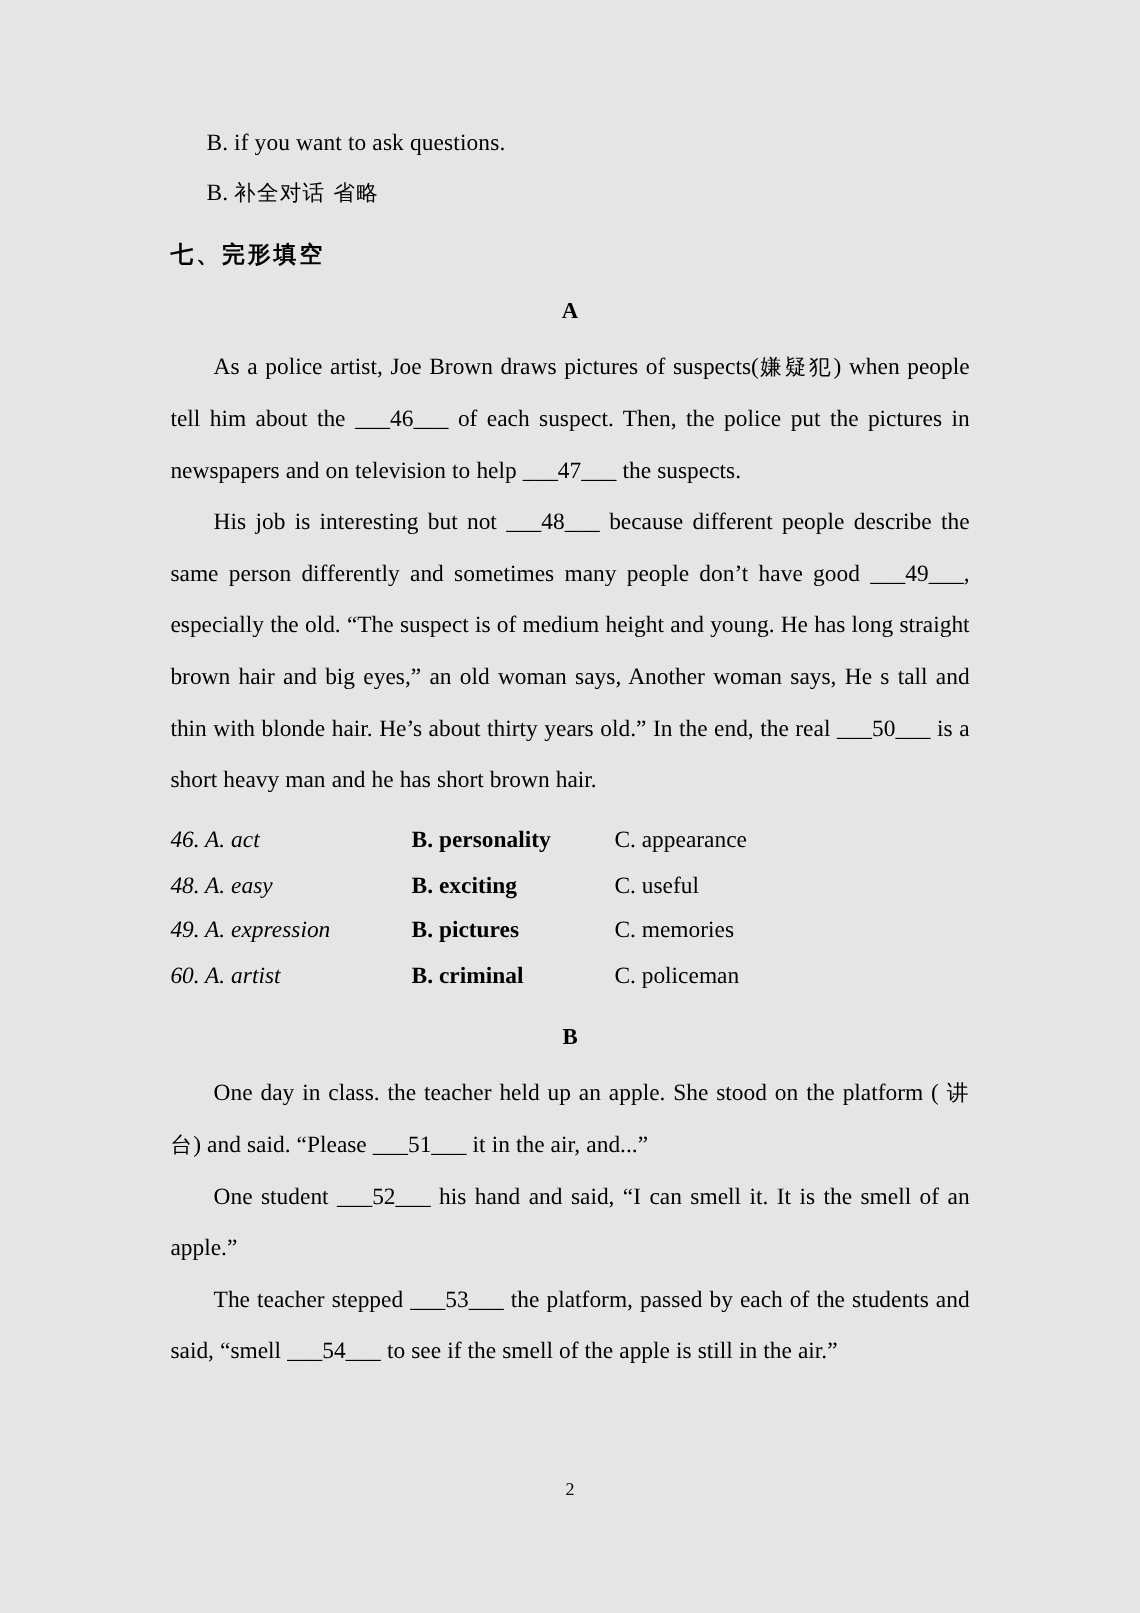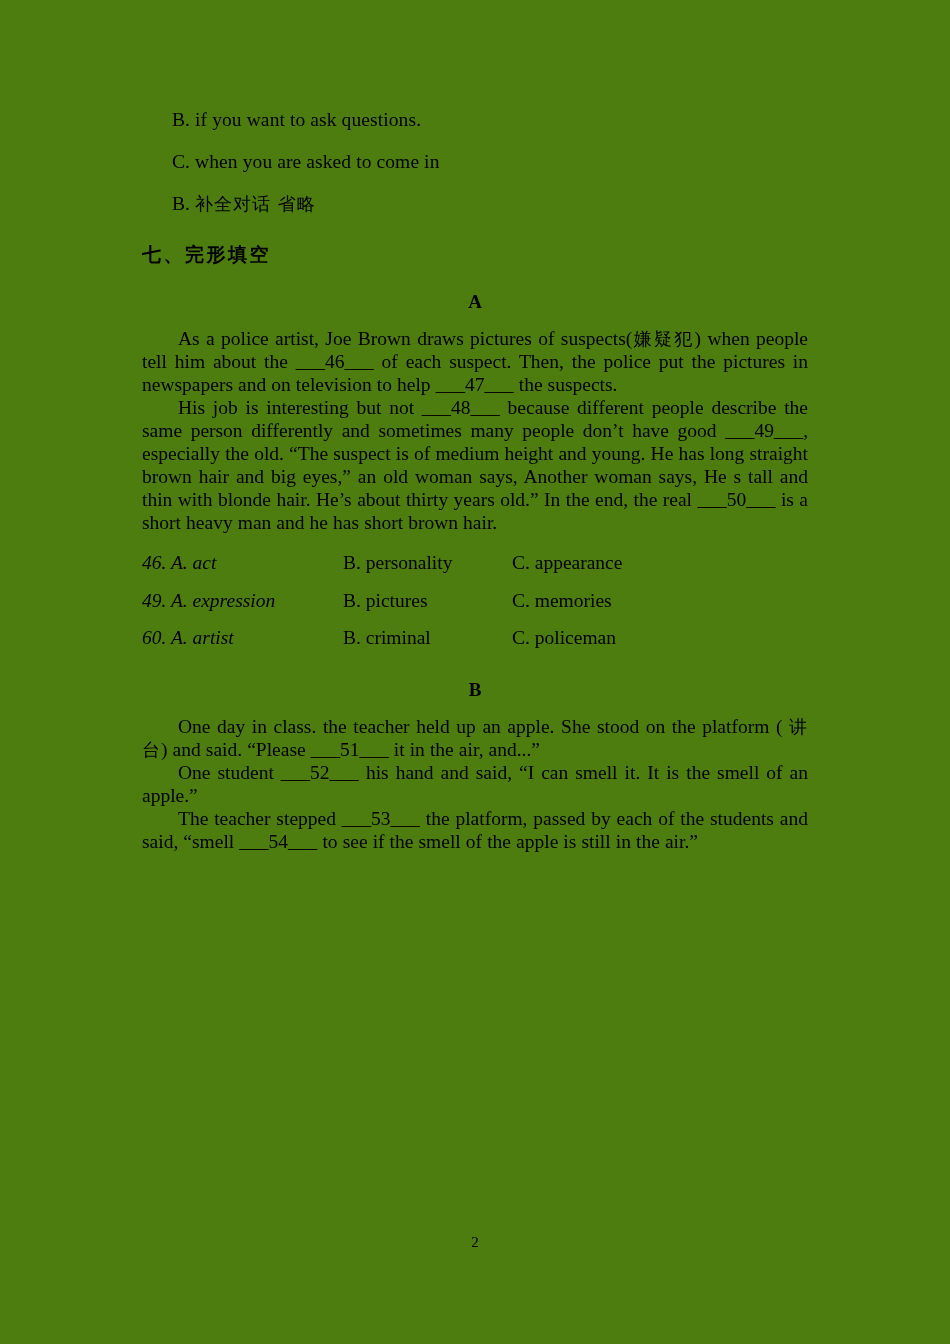--- a/index.html
+++ b/index.html
@@ -15,21 +15,21 @@
     color: #000000;
     overflow: hidden;
   }
 
   .page {
     position: absolute;
     left: 0;
     top: 0;
     width: 950px;
     height: 1344px;
-    background: #4d7c0f;
+    background: #e5e5e5;
   }
 
   
   .content {
     position: absolute;
     left: 142px;
     top: 99px;
     width: 666px;
   }
 
@@ -70,21 +70,21 @@
     font-size: 19px;
     font-weight: bold;
     line-height: 30px;
     margin-top: 18px;
     margin-bottom: 10px;
     font-family: "Liberation Serif", "DejaVu Serif", serif;
   }
 
   .para {
     font-size: 19.5px;
-    line-height: 23px;
+    line-height: 43px;
     text-align: justify;
     text-align-last: left;
     text-indent: 36px;
     margin: 0;
     word-spacing: 0.2px;
   }
 
   .blank {
     white-space: nowrap;
   }
@@ -96,21 +96,21 @@
     width: 666px;
   }
   .choices td {
     font-size: 19.5px;
     line-height: 37.5px;
     padding: 0;
     vertical-align: top;
     white-space: nowrap;
   }
   .choices td.col-a { width: 201px; font-style: italic; }
-  .choices td.col-b { width: 169px; }
+  .choices td.col-b { width: 169px; font-weight: bold; }
   .choices td.col-c { width: 296px; }
 
   .page-number {
     position: absolute;
     left: 0;
     top: 1233px;
     width: 950px;
     text-align: center;
     font-size: 15px;
     line-height: 18px;
@@ -122,24 +122,20 @@
 
 <div class="page">
 
   <div class="content">
 
     <div class="opt-line">
       <span>B.</span>
       <span>if you want to ask questions.</span>
     </div>
 
-    <div class="opt-line">
-      <span>C.</span>
-      <span>when you are asked to come in</span>
-    </div>
 
     <div class="opt-line cn">
       <span>B.</span>
       <span class="cjk">补全对话 省略</span>
     </div>
 
     <div class="section-heading">
       <span class="cjk">七、</span><span class="cjk">完形填空</span>
     </div>
 
@@ -147,20 +143,25 @@
 
     <p class="para"><span>As a police artist, Joe Brown draws pictures of suspects(</span><span class="cjk">嫌疑犯</span><span>) when people tell him about the </span><span class="blank">___46___</span><span> of each suspect. Then, the police put the pictures in newspapers and on television to help </span><span class="blank">___47___</span><span> the suspects.</span></p>
     <p class="para"><span>His job is interesting but not </span><span class="blank">___48___</span><span> because different people describe the same person differently and sometimes many people don’t have good </span><span class="blank">___49___</span><span>, especially the old. “The suspect is of medium height and young. He has long straight brown hair and big eyes,” an old woman says, Another woman says, He s tall and thin with blonde hair. He’s about thirty years old.” In the end, the real </span><span class="blank">___50___</span><span> is a short heavy man and he has short brown hair.</span></p>
 
     <table class="choices">
       <tbody>
           <tr>
             <td class="col-a">46. A. act</td>
             <td class="col-b">B. personality</td>
             <td class="col-c">C. appearance</td>
+          </tr>
+          <tr>
+            <td class="col-a">48. A. easy</td>
+            <td class="col-b">B. exciting</td>
+            <td class="col-c">C. useful</td>
           </tr>
           <tr>
             <td class="col-a">49. A. expression</td>
             <td class="col-b">B. pictures</td>
             <td class="col-c">C. memories</td>
           </tr>
           <tr>
             <td class="col-a">60. A. artist</td>
             <td class="col-b">B. criminal</td>
             <td class="col-c">C. policeman</td>

